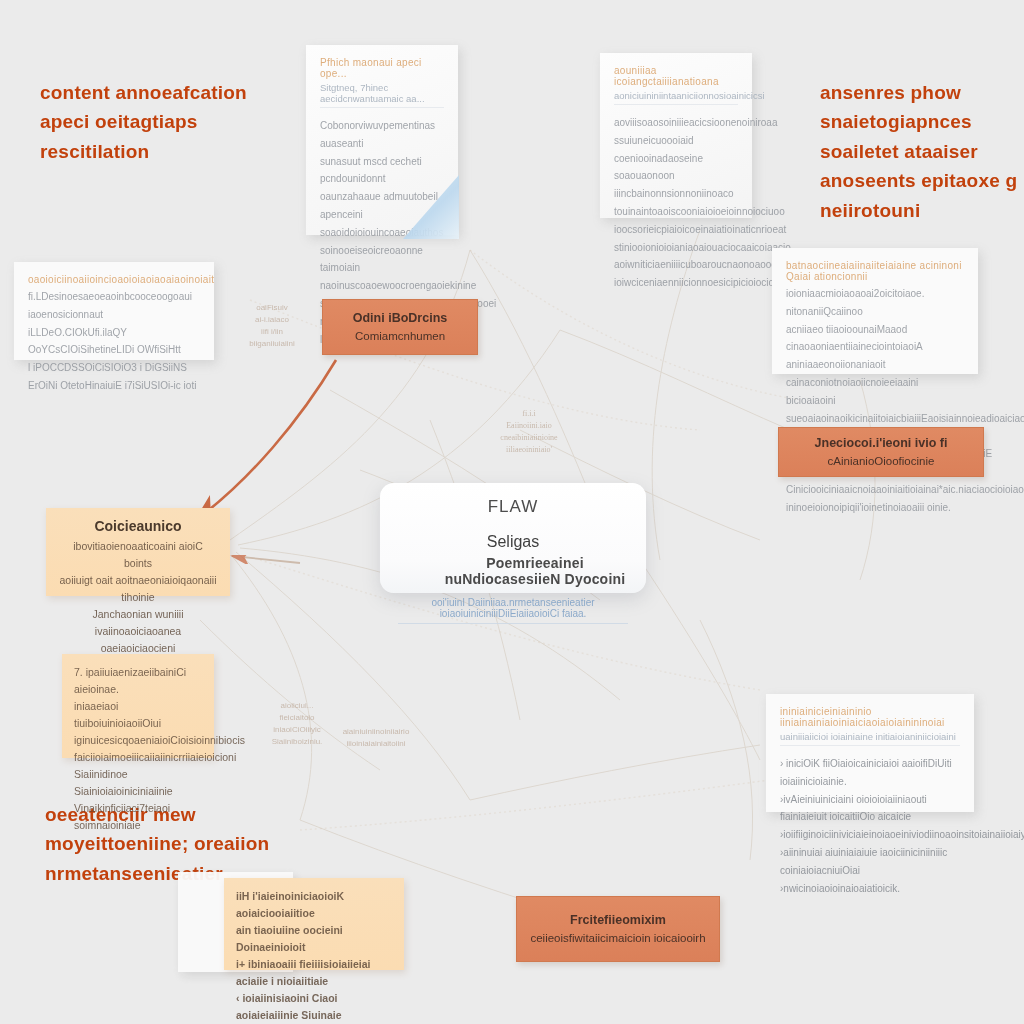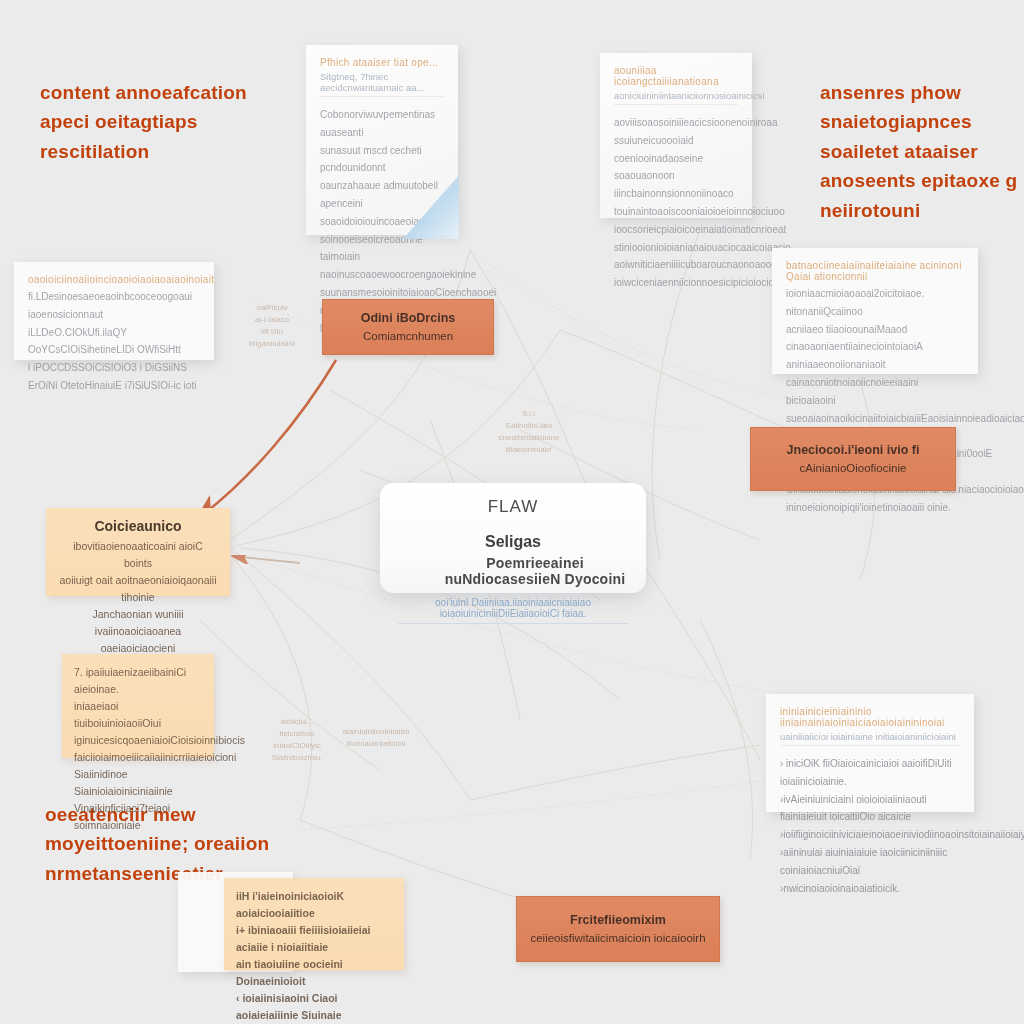--- a/index.html
+++ b/index.html
@@ -83,21 +83,21 @@
   
   .hero{
     background:linear-gradient(180deg,#ffffff 0%,#fbfbfc 70%,#f3f5f7 100%);
     border-radius:14px;
     box-shadow:0 6px 18px rgba(120,125,135,.22);
     text-align:center;
     padding:14px 18px 8px;
     filter:blur(.3px);
   }
   .hero .h-flaw{font-size:17px;color:#4d4d4d;letter-spacing:1px;margin-bottom:16px;}
-  .hero .h-stage{font-size:16px;font-weight:700;color:#3f3f3f;margin-bottom:4px;}
+  .hero .h-stage{font-size:16px;font-weight:400;color:#3f3f3f;margin-bottom:4px;}
   .hero .h-sub{font-size:14px;font-weight:600;color:#4a4a4a;margin-bottom:10px;letter-spacing:.2px;margin-left:44px;}
   .hero .h-link{font-size:10px;color:#7b9ec4;border-bottom:1px solid #cdd9e6;padding-bottom:4px;opacity:.85;}
 
   
   .elabel{
     position:absolute;font-size:8px;line-height:1.5;
     color:#b29a86;opacity:.62;filter:blur(.5px);
     text-align:center;pointer-events:none;white-space:pre-line;
   }
 </style>
@@ -180,21 +180,21 @@
 <div class="node heading" style="left:820px;top:78px;width:200px;text-align:left;">ansenres phow
 snaietogiapnces soailetet
 ataaiser anoseents
 epitaoxe g neiirotouni</div>
 
 <div class="node heading" style="left:45px;top:800px;width:230px;">oeeatenciir mew
 moyeittoeniine; oreaiion
 nrmetanseenieatier</div>
 
 <div class="node card doc" style="left:306px;top:45px;width:152px;height:190px;">
-  <div class="c-head">Pfhich ataaiser tiat ope...</div>
+  <div class="c-head">Pfhich maonaui apeci ope...</div>
   <div class="c-sub">Sitgtneq, 7hinec aecidcnwantuamaic aa...</div>
   <div class="c-line">Cobonorviwuvpementinas auaseanti</div>
   <div class="c-line">sunasuut mscd cecheti pcndounidonnt</div>
   <div class="c-line">oaunzahaaue admuutobeil apenceini</div>
   <div class="c-line">soaoidoioiouincoaeoiauthos</div>
   <div class="c-line">soinooeiseoicreoaonne taimoiain</div>
   <div class="c-line">naoinuscoaoewoocroengaoiekinine</div>
   <div class="c-line">suunansmesoioinitoiaioaoCioenchaooei</div>
   <div class="c-line">nqeoaoioi.roauobeocotuoen lihkasais</div>
   <div class="curl"></div>
@@ -255,54 +255,54 @@
   <div class="t-line">7. ipaiiuiaenizaeiibainiCi aieioinae.</div>
   <div class="t-line">iniaaeiaoi tiuiboiuinioiaoiiOiui</div>
   <div class="t-line">iginuicesicqoaeniaioiCioisioinnibiocis</div>
   <div class="t-line">faiciioiaimoeiiicaiiaiinicrriiaieioicioni</div>
   <div class="t-line">Siaiinidinoe Siainioiaioiniciniaiinie</div>
   <div class="t-line">Vinaikinficiiaci7teiaoi soimnaioiniaie</div>
 </div>
 
 <div class="node tan bul" style="left:224px;top:878px;width:180px;height:92px;font-weight:bold;">
   <div class="t-line">iiH i'iaieinoiniciaoioiK aoiaiciooiaiitioe</div>
+  <div class="t-line">ain tiaoiuiine oocieini Doinaeinioioit</div>
   <div class="t-line">i+ ibiniaoaiii fieiiiisioiaiieiai aciaiie i nioiaiitiaie</div>
-  <div class="t-line">ain tiaoiuiine oocieini Doinaeinioioit</div>
   <div class="t-line">‹ ioiaiinisiaoini Ciaoi aoiaieiaiiinie Siuinaie</div>
 
 </div>
 
-<div class="node proc" style="left:322px;top:299px;width:172px;height:56px;">
+<div class="node proc" style="left:322px;top:299px;width:156px;height:56px;">
   <div class="l1">Odini iBoDrcins</div>
   <div class="l2">Comiamcnhumen</div>
 </div>
 
-<div class="node proc" style="left:750px;top:427px;width:206px;height:64px;">
+<div class="node proc" style="left:778px;top:427px;width:206px;height:50px;">
   <div class="l1">Jneciocoi.i'ieoni ivio fi</div>
   <div class="l2">cAinianioOioofiocinie</div>
 </div>
 
 <div class="node proc" style="left:516px;top:896px;width:204px;height:66px;">
   <div class="l1">Frcitefiieomixim</div>
   <div class="l2">ceiieoisfiwitaiicimaicioin ioicaiooirh</div>
 </div>
 
 <div class="node hero" style="left:380px;top:483px;width:266px;height:110px;">
   <div class="h-flaw">FLAW</div>
   <div class="h-stage">Seligas</div>
   <div class="h-sub">Poemrieeainei nuNdiocasesiieN Dyocoini</div>
-  <div class="h-link">ooi'iuinI Daiiniiaa.iiaoiniaaicniaiaiao ioiaoiuiniciniiiDiiEiaiiaoioiCi faiaa.</div>
+  <div class="h-link">ooi'iuinI Daiiniiaa.nrmetanseenieatier ioiaoiuiniciniiiDiiEiaiiaoioiCi faiaa.</div>
 </div>
 
 <div class="elabel" style="left:236px;top:302px;width:72px;">oaiFisuiv
 ai-i.iaiaco
 iifi i/iin
 biiganiiuiaiini</div>
-<div class="elabel" style="left:486px;top:408px;width:86px;">fi.i.i
+<div class="elabel" style="left:486px;top:408px;width:86px;font-family:Liberation Serif, serif;">fi.i.i
 Eaiinoiini.iaio
 cneaibiniaiinioine
 iiliaeoininiaio'</div>
-<div class="elabel" style="left:258px;top:700px;width:78px;margin-top:16px;">aioiiciui...
+<div class="elabel" style="left:258px;top:700px;width:78px;">aioiiciui...
 fieiciaitoio
 iniaoiCiOiiiyic
 Siaiiniboiziniu.</div>
 <div class="elabel" style="left:330px;top:726px;width:92px;">aiainiuiniinoiniiairio
 iiioiniaiainiaitoiini</div>
 
 </body></html>

